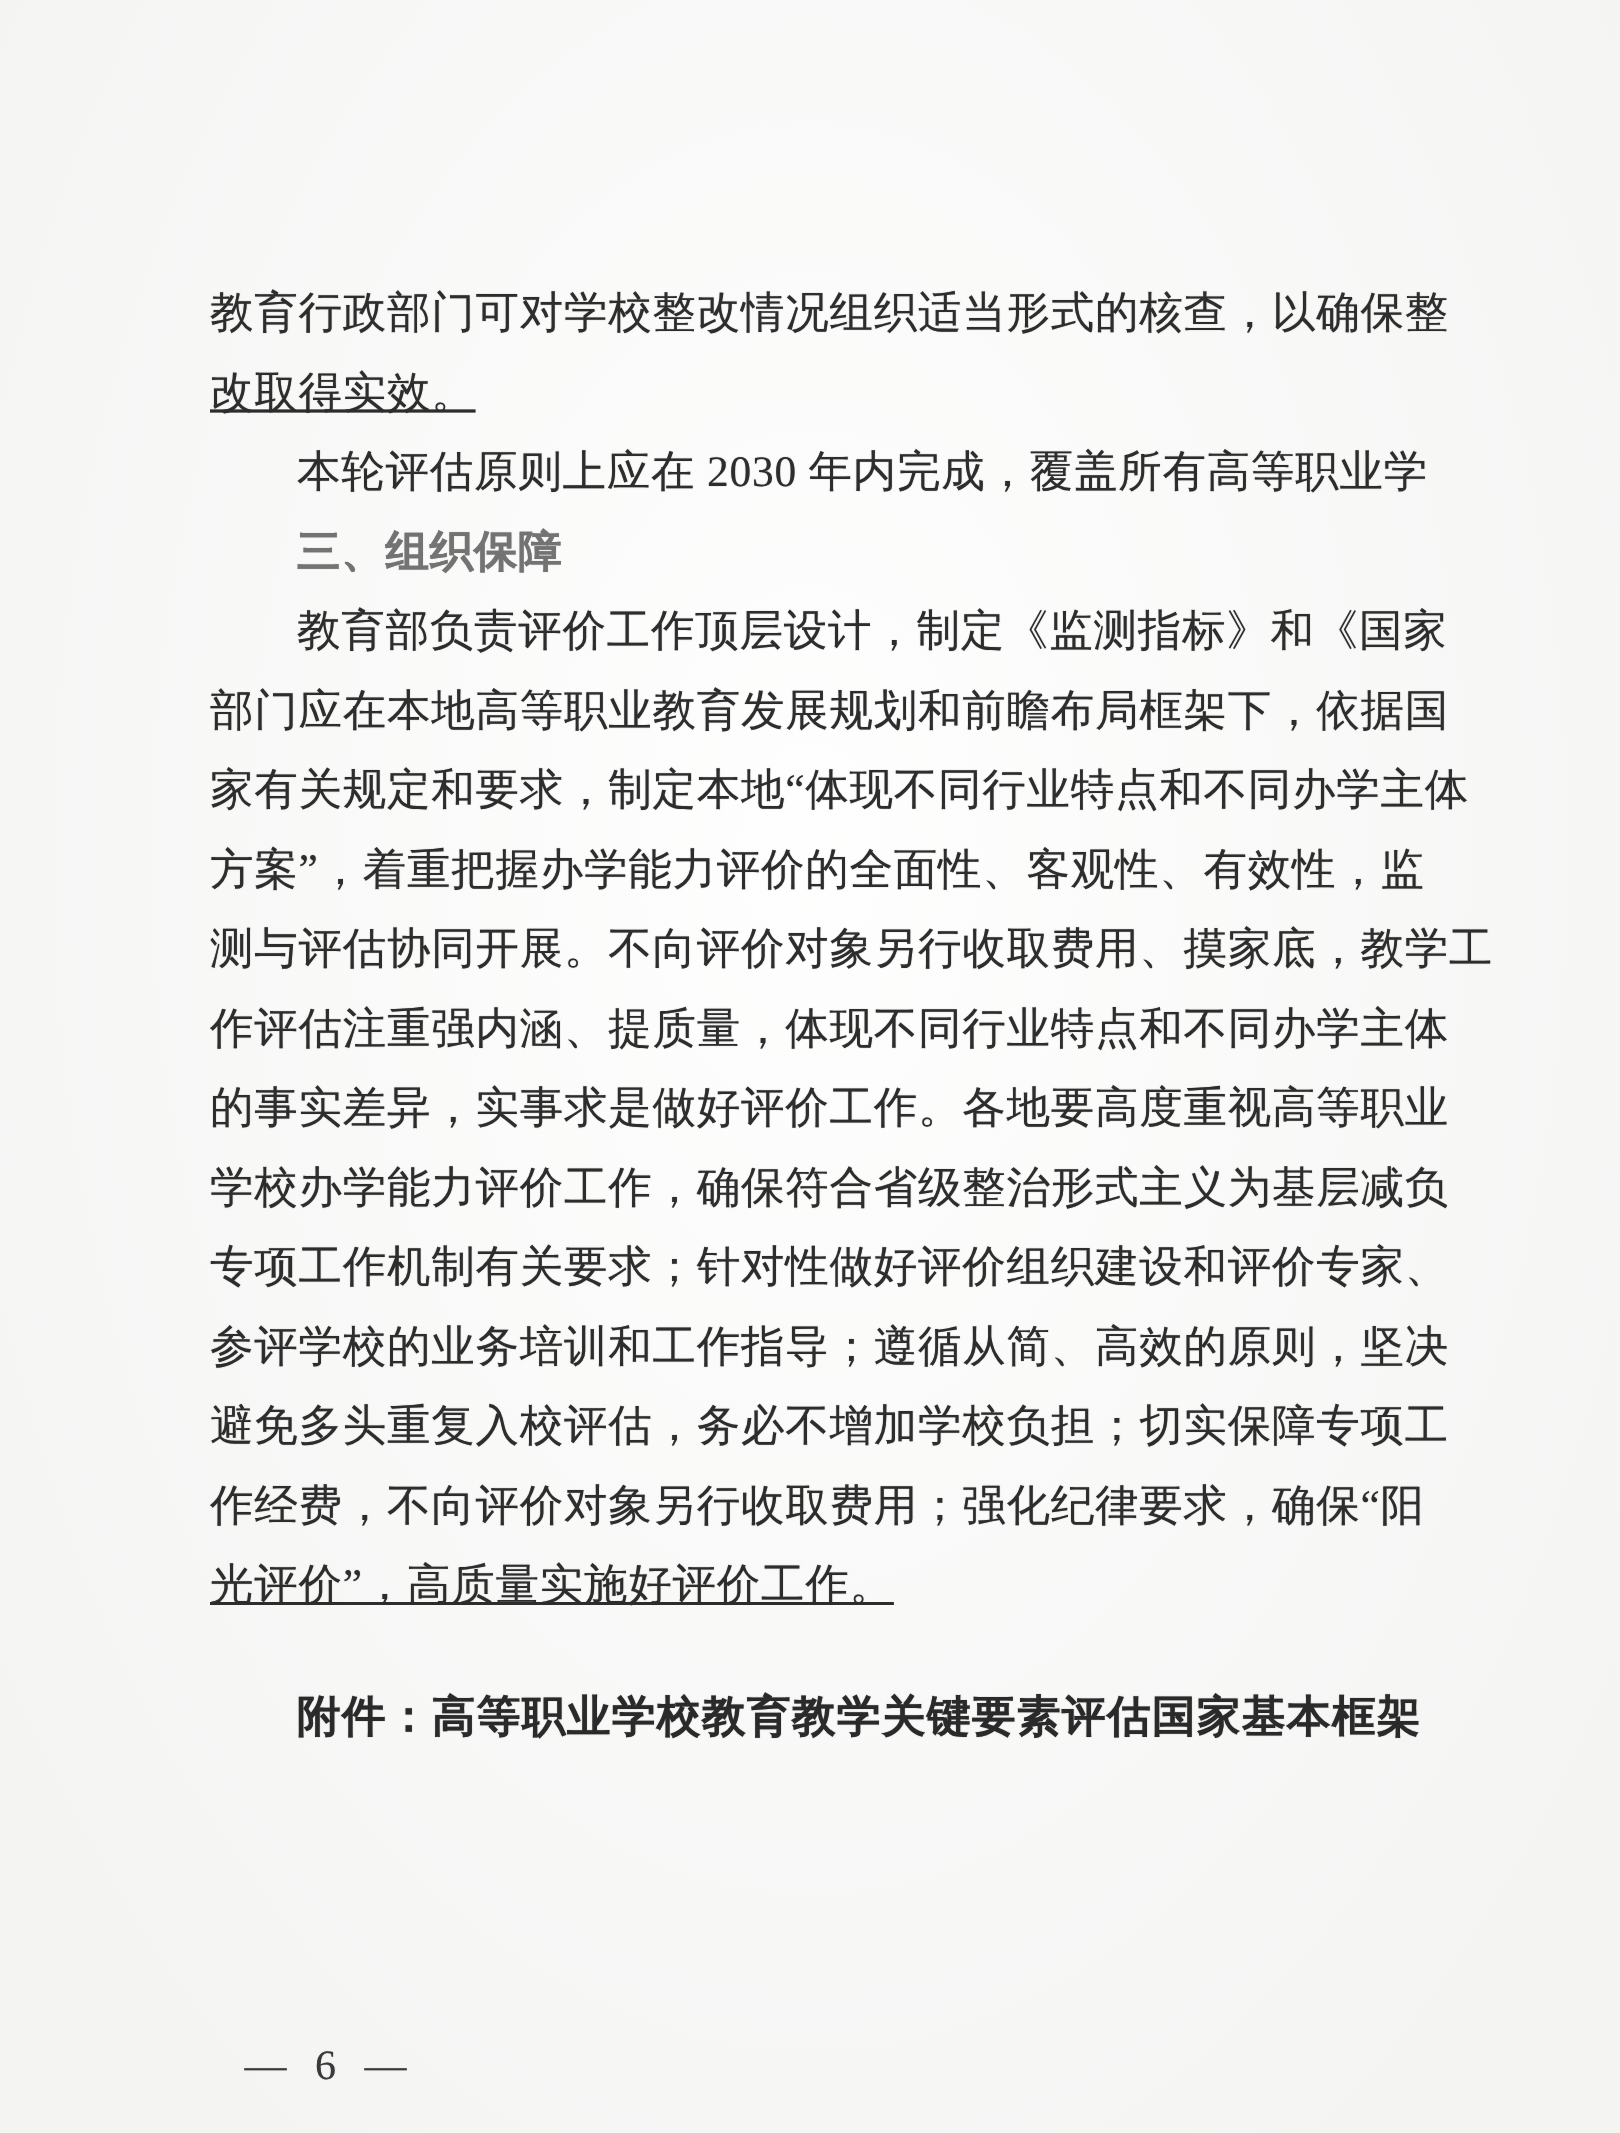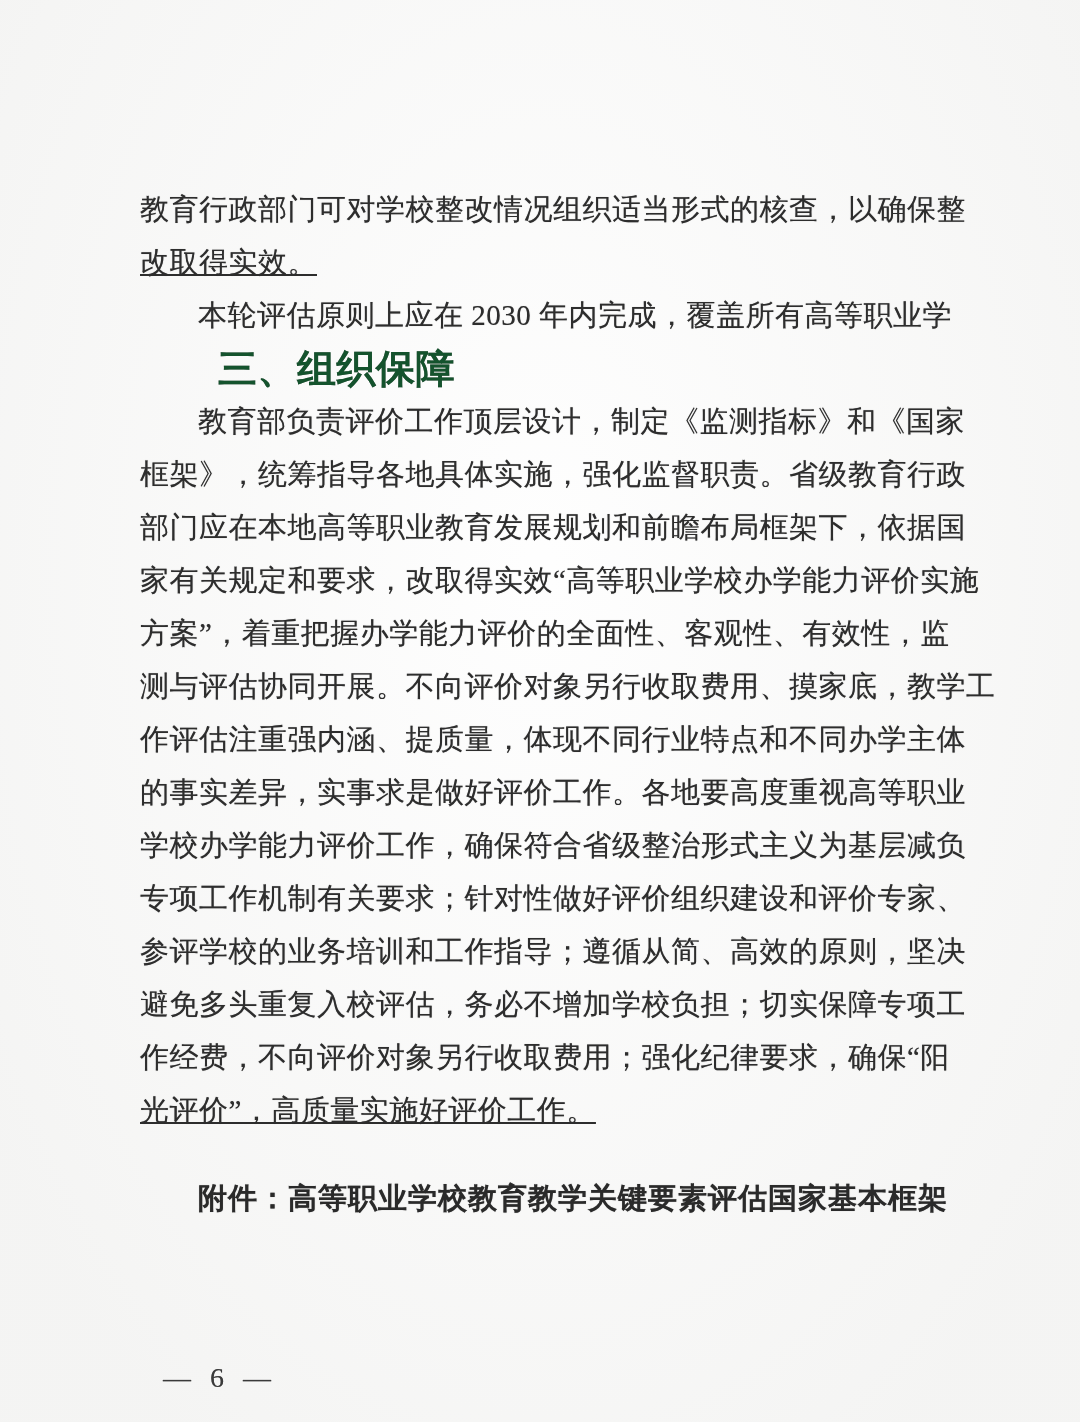--- a/index.html
+++ b/index.html
@@ -42,25 +42,25 @@
     text-align: left;
     text-align-last: left;
     text-decoration: underline;
   }
   .ln.indent {
     text-indent: 2em;
   }
   .ln.heading {
     font-family: "Liberation Sans", "DejaVu Sans", sans-serif;
     font-weight: 700;
-    font-size: 39px;
+    font-size: 29px;
     text-align: left;
     text-align-last: left;
     text-indent: 2em;
-    color: #14532d;
+    color: #737373;
     text-shadow: 0 0 0.5px rgba(30,30,30,0.6);
   }
   .attachment {
     margin-top: 35px;
     font-weight: 700;
     font-size: 29px;
     line-height: 53px;
     text-indent: 2em;
     text-align: right;
     color: #2a2a2a;
@@ -81,23 +81,22 @@
 </head>
 <body>
 
 <div class="page">
   <div class="content">
     <div class="ln">教育行政部门可对学校整改情况组织适当形式的核查，以确保整</div>
     <div class="ln short">改取得实效。</div>
     <div class="ln indent">本轮评估原则上应在 2030 年内完成，覆盖所有高等职业学</div>
     <div class="ln heading">三、组织保障</div>
     <div class="ln indent">教育部负责评价工作顶层设计，制定《监测指标》和《国家</div>
-    <div class="ln">框架》，统筹指导各地具体实施，强化监督职责。省级教育行政</div>
     <div class="ln">部门应在本地高等职业教育发展规划和前瞻布局框架下，依据国</div>
-    <div class="ln">家有关规定和要求，改取得实效“高等职业学校办学能力评价实施</div>
+    <div class="ln">家有关规定和要求，制定本地“体现不同行业特点和不同办学主体</div>
     <div class="ln">方案”，着重把握办学能力评价的全面性、客观性、有效性，监</div>
     <div class="ln">测与评估协同开展。不向评价对象另行收取费用、摸家底，教学工</div>
     <div class="ln">作评估注重强内涵、提质量，体现不同行业特点和不同办学主体</div>
     <div class="ln">的事实差异，实事求是做好评价工作。各地要高度重视高等职业</div>
     <div class="ln">学校办学能力评价工作，确保符合省级整治形式主义为基层减负</div>
     <div class="ln">专项工作机制有关要求；针对性做好评价组织建设和评价专家、</div>
     <div class="ln">参评学校的业务培训和工作指导；遵循从简、高效的原则，坚决</div>
     <div class="ln">避免多头重复入校评估，务必不增加学校负担；切实保障专项工</div>
     <div class="ln">作经费，不向评价对象另行收取费用；强化纪律要求，确保“阳</div>
     <div class="ln short">光评价”，高质量实施好评价工作。</div>

